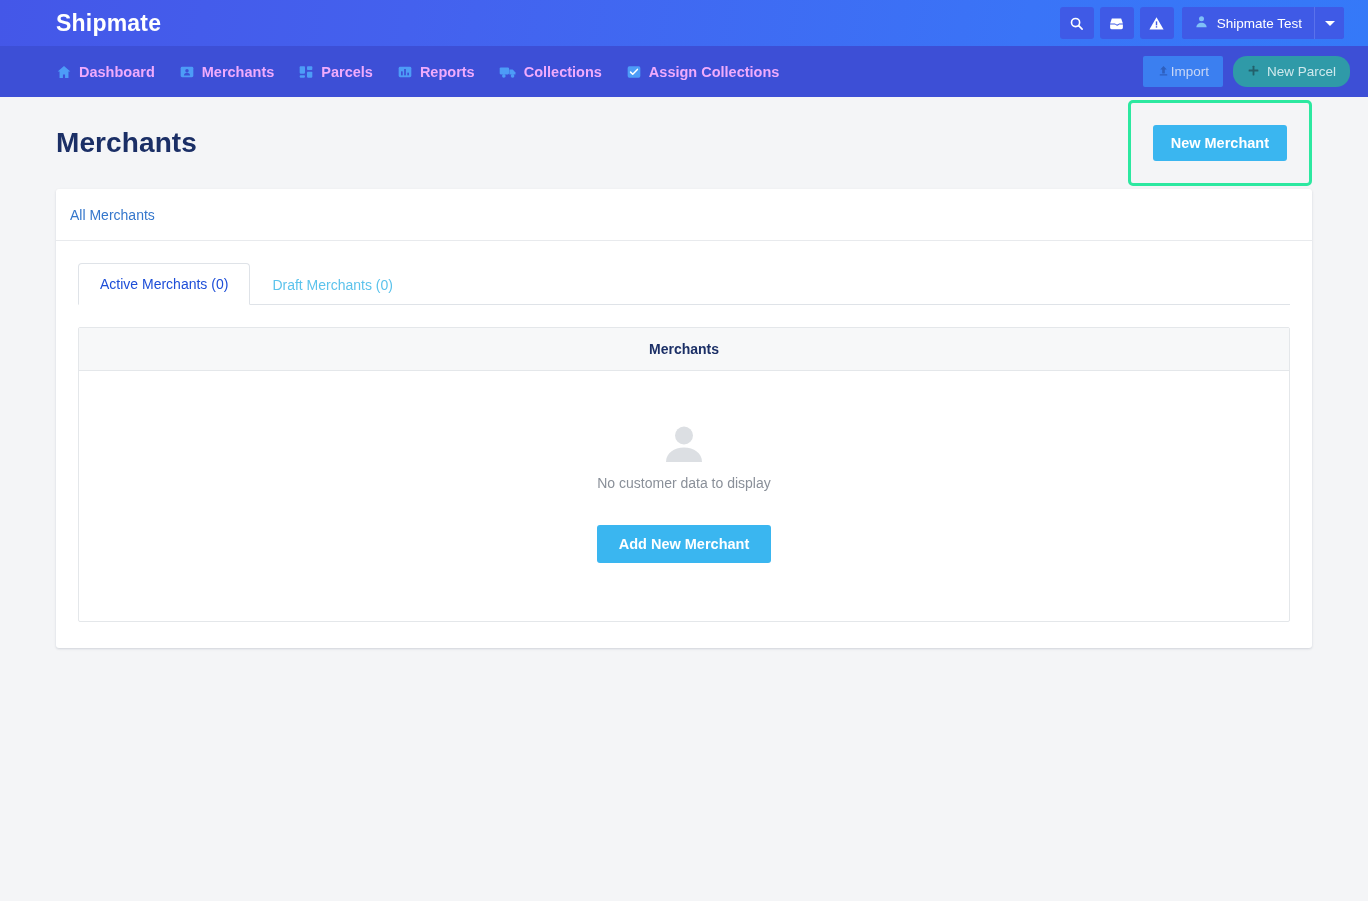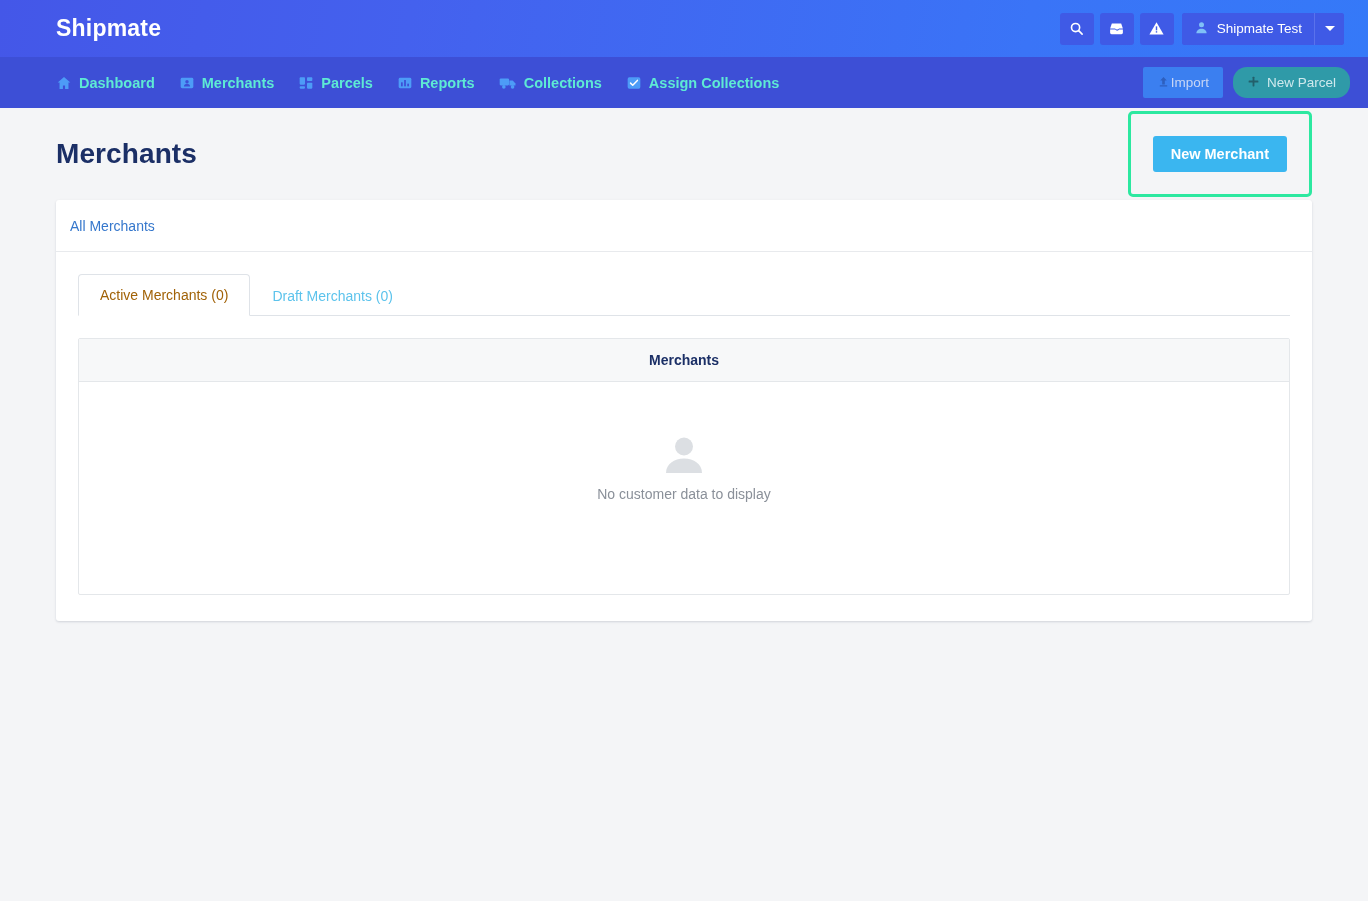--- a/index.html
+++ b/index.html
@@ -7,21 +7,21 @@
   html, body {
     margin: 0; padding: 0;
     width: 1368px; height: 901px;
     background: #f4f5f7;
     font-family: "Liberation Sans", sans-serif;
     -webkit-font-smoothing: antialiased;
   }
 
   
   .topbar {
-    height: 57px;
+    height: 46px;
     background: linear-gradient(100deg, #4457e8 0%, #4461ee 30%, #3a74f7 75%, #3579f8 100%);
     display: flex;
     align-items: center;
     padding: 0 24px 0 56px;
     position: relative;
   }
   .brand {
     color: #ffffff;
     font-size: 23px;
     font-weight: bold;
@@ -78,21 +78,21 @@
   .navbar {
     height: 51px;
     background: #3d4fd6;
     display: flex;
     align-items: center;
     padding: 0 18px 0 56px;
   }
   .nav-items { display: flex; align-items: center; gap: 24px; }
   .nav-item {
     display: flex; align-items: center; gap: 7px;
-    color: #5eead4;
+    color: #f0abfc;
     font-size: 14.5px;
     font-weight: bold;
     cursor: pointer;
     text-decoration: none;
     white-space: nowrap;
   }
   .nav-icon { display: flex; align-items: center; }
   .nav-right { margin-left: auto; display: flex; align-items: center; gap: 10px; }
   .btn-import {
     background: #3b7ff0;
@@ -182,21 +182,21 @@
     font-size: 14px;
     padding: 12px 21px;
     color: #5cc3ec;
     cursor: pointer;
     border: 1px solid transparent;
     border-bottom: none;
     margin-bottom: -1px;
     white-space: nowrap;
   }
   .tab.active {
-    color: #a16207;
+    color: #1d4ed8;
     background: #ffffff;
     border-color: #dfe3e8;
     border-top-left-radius: 4px;
     border-top-right-radius: 4px;
     border-bottom: 1px solid #ffffff;
   }
 
   
   .table-box {
     border: 1px solid #e4e7ea;
@@ -408,18 +408,19 @@
         <div class="table-head">Merchants</div>
 
         <div class="empty-state">
           <div class="empty-icon">
             <svg width="44" height="40" viewBox="0 0 44 40" fill="#dcdfe3">
               <circle cx="22" cy="12.5" r="9"></circle>
               <path d="M4 39c0-9.1 8.1-14.6 18-14.6S40 29.9 40 39H4z"></path>
             </svg>
           </div>
           <div class="empty-text">No customer data to display</div>
+          <button class="btn-add-merchant">Add New Merchant</button>
         </div>
       </div>
 
     </div>
   </div>
 </div>
 
 </body></html>

